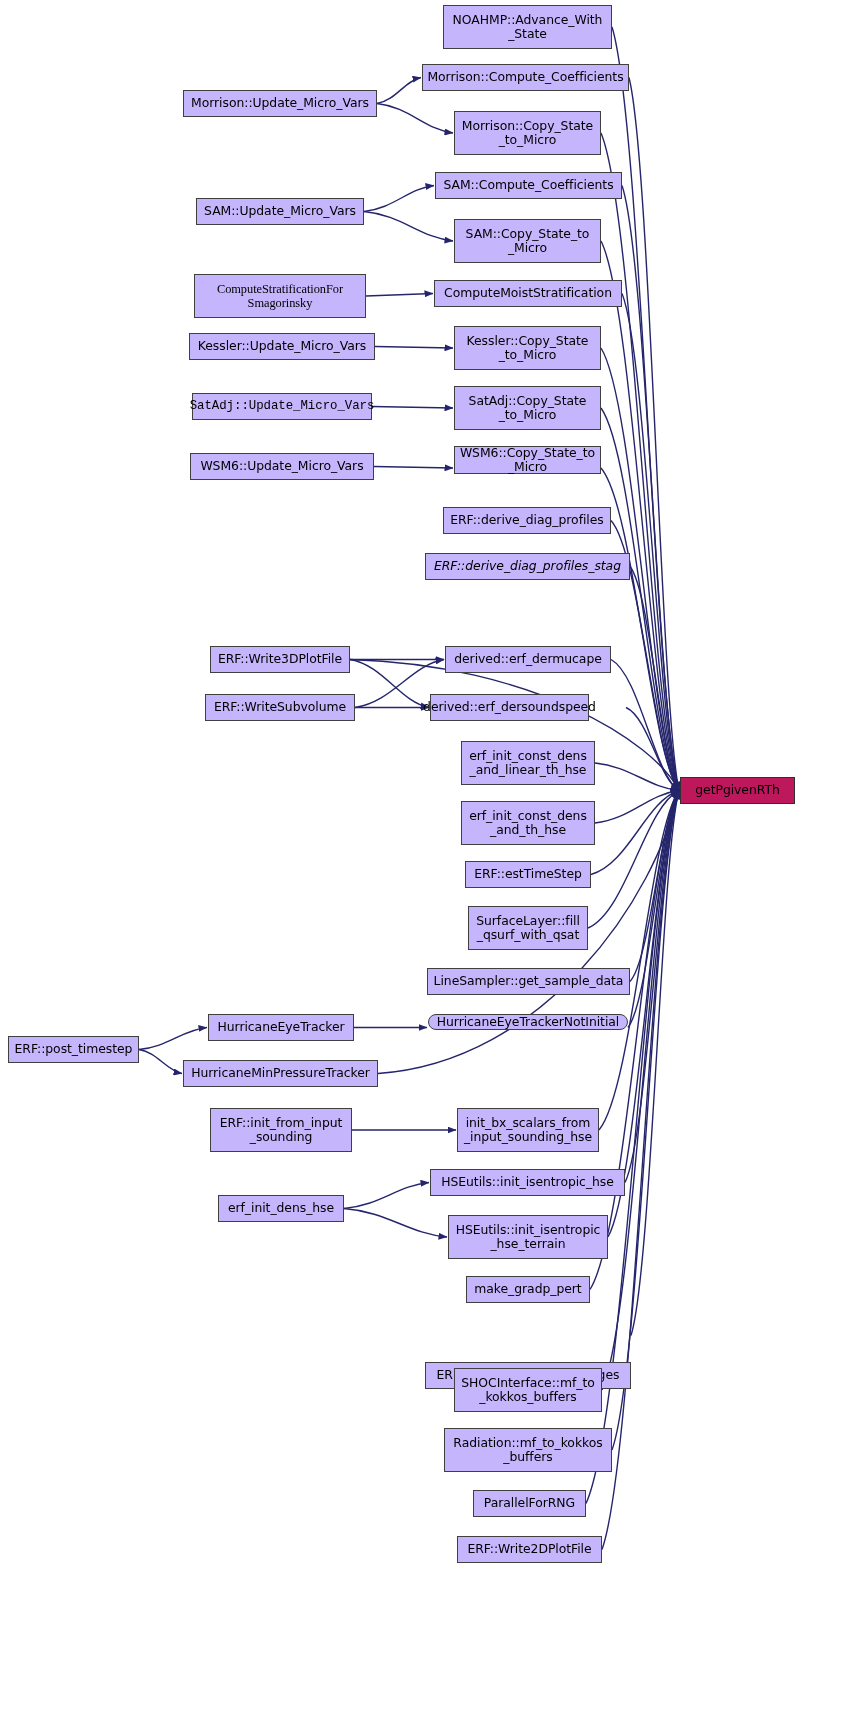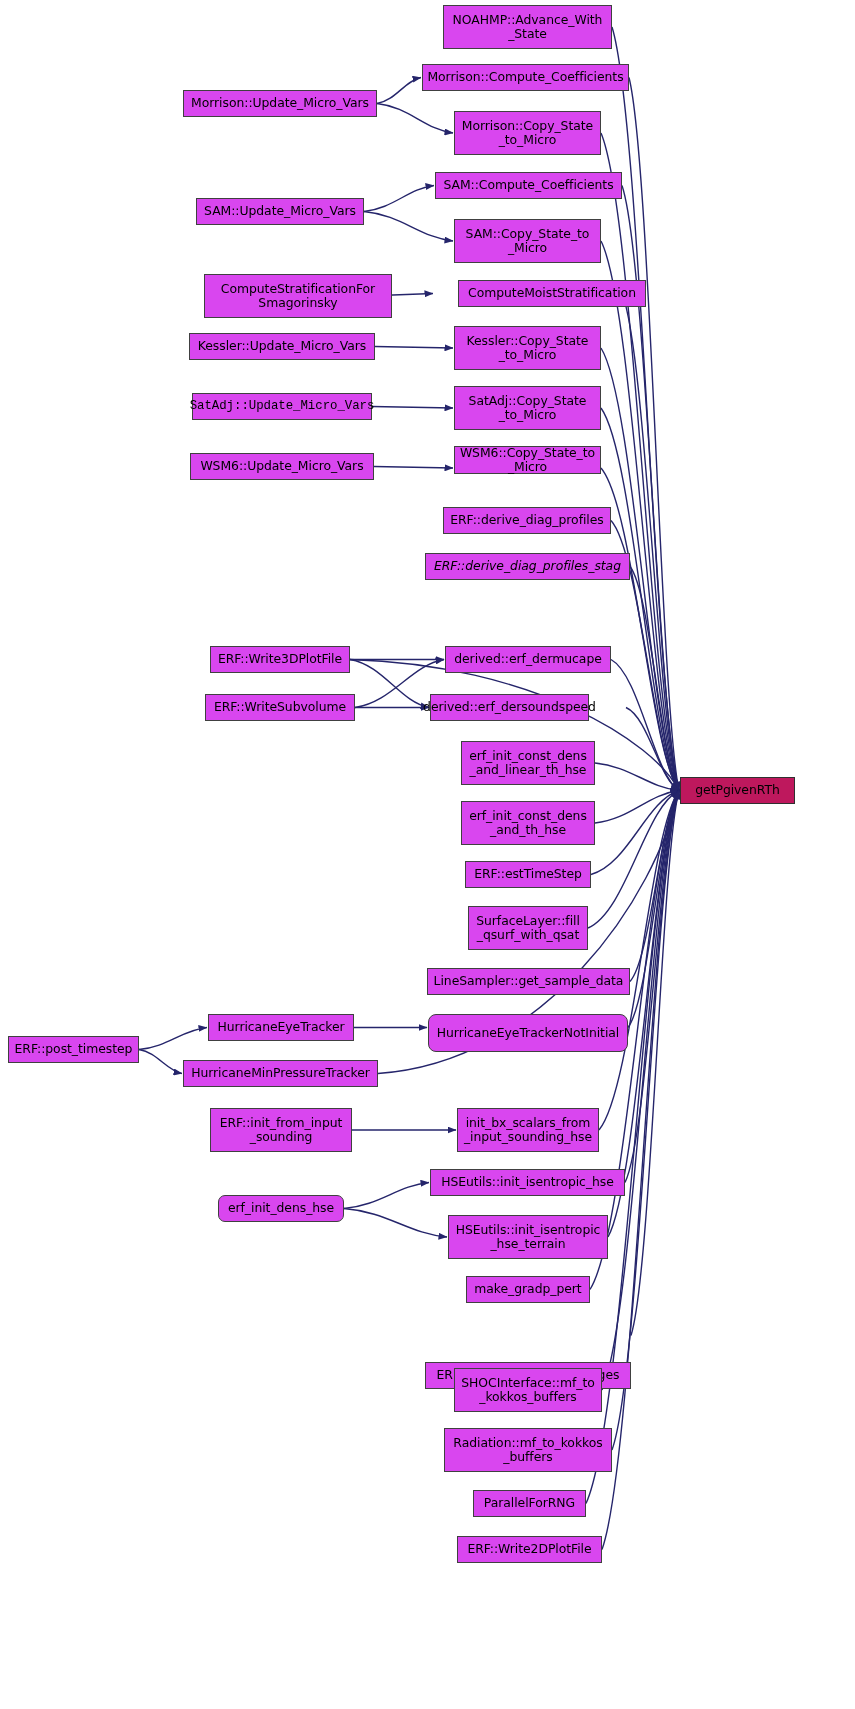--- a/index.html
+++ b/index.html
@@ -22,21 +22,21 @@
     left: 0;
     top: 0;
     width: 855px;
     height: 1709px;
     pointer-events: none;
   }
   .node {
     position: absolute;
     box-sizing: border-box;
     border: 1px solid #404040;
-    background: #d946ef;
+    background: #c4b5fd;
     color: #000000;
     display: flex;
     align-items: center;
     justify-content: center;
     text-align: center;
     font-size: 12.4px;
     line-height: 14.5px;
     letter-spacing: -0.05px;
     white-space: pre-line;
     padding: 0 3px;
@@ -112,23 +112,23 @@
       <div class="node" style="left: 443px; top: 5px; width: 169px; height: 44px;">NOAHMP::Advance_With
 _State</div>
       <div class="node" style="left: 183px; top: 90px; width: 194px; height: 27px;">Morrison::Update_Micro_Vars</div>
       <div class="node" style="left: 422px; top: 64px; width: 207px; height: 27px;">Morrison::Compute_Coefficients</div>
       <div class="node" style="left: 454px; top: 111px; width: 147px; height: 44px;">Morrison::Copy_State
 _to_Micro</div>
       <div class="node" style="left: 196px; top: 198px; width: 168px; height: 27px;">SAM::Update_Micro_Vars</div>
       <div class="node" style="left: 435px; top: 172px; width: 187px; height: 27px;">SAM::Compute_Coefficients</div>
       <div class="node" style="left: 454px; top: 219px; width: 147px; height: 44px;">SAM::Copy_State_to
 _Micro</div>
-      <div class="node" style="left: 204px; top: 274px; width: 188px; height: 44px;">ComputeStratificationFor
+      <div class="node" style="left: 194px; top: 274px; width: 172px; height: 44px; font-family: Liberation Serif, serif;">ComputeStratificationFor
 Smagorinsky</div>
-      <div class="node" style="left: 458px; top: 280px; width: 188px; height: 27px;">ComputeMoistStratification</div>
+      <div class="node" style="left: 434px; top: 280px; width: 188px; height: 27px;">ComputeMoistStratification</div>
       <div class="node" style="left: 189px; top: 333px; width: 186px; height: 27px;">Kessler::Update_Micro_Vars</div>
       <div class="node" style="left: 454px; top: 326px; width: 147px; height: 44px;">Kessler::Copy_State
 _to_Micro</div>
       <div class="node" style="left: 192px; top: 393px; width: 180px; height: 27px; font-family: Liberation Mono, monospace;">SatAdj::Update_Micro_Vars</div>
       <div class="node" style="left: 454px; top: 386px; width: 147px; height: 44px;">SatAdj::Copy_State
 _to_Micro</div>
       <div class="node" style="left: 190px; top: 453px; width: 184px; height: 27px;">WSM6::Update_Micro_Vars</div>
       <div class="node" style="left: 454px; top: 446px; width: 147px; height: 28px;">WSM6::Copy_State_to
 _Micro</div>
       <div class="node" style="left: 443px; top: 507px; width: 168px; height: 27px;">ERF::derive_diag_profiles</div>
@@ -140,28 +140,28 @@
       <div class="node" style="left: 461px; top: 741px; width: 134px; height: 44px;">erf_init_const_dens
 _and_linear_th_hse</div>
       <div class="node" style="left: 461px; top: 801px; width: 134px; height: 44px;">erf_init_const_dens
 _and_th_hse</div>
       <div class="node" style="left: 465px; top: 861px; width: 126px; height: 27px;">ERF::estTimeStep</div>
       <div class="node" style="left: 468px; top: 906px; width: 120px; height: 44px;">SurfaceLayer::fill
 _qsurf_with_qsat</div>
       <div class="node" style="left: 427px; top: 968px; width: 203px; height: 27px;">LineSampler::get_sample_data</div>
       <div class="node" style="left: 8px; top: 1036px; width: 131px; height: 27px;">ERF::post_timestep</div>
       <div class="node" style="left: 208px; top: 1014px; width: 146px; height: 27px;">HurricaneEyeTracker</div>
-      <div class="node" style="left: 428px; top: 1014px; width: 200px; height: 38px; border-radius: 8px;">HurricaneEyeTrackerNotInitial</div>
+      <div class="node" style="left: 428px; top: 1014px; width: 200px; height: 16px; border-radius: 8px;">HurricaneEyeTrackerNotInitial</div>
       <div class="node" style="left: 183px; top: 1060px; width: 195px; height: 27px;">HurricaneMinPressureTracker</div>
       <div class="node" style="left: 210px; top: 1108px; width: 142px; height: 44px;">ERF::init_from_input
 _sounding</div>
       <div class="node" style="left: 457px; top: 1108px; width: 142px; height: 44px;">init_bx_scalars_from
 _input_sounding_hse</div>
       <div class="node" style="left: 430px; top: 1169px; width: 195px; height: 27px;">HSEutils::init_isentropic_hse</div>
-      <div class="node" style="left: 218px; top: 1195px; width: 126px; height: 27px; border-radius: 7px;">erf_init_dens_hse</div>
+      <div class="node" style="left: 218px; top: 1195px; width: 126px; height: 27px;">erf_init_dens_hse</div>
       <div class="node" style="left: 448px; top: 1215px; width: 160px; height: 44px;">HSEutils::init_isentropic
 _hse_terrain</div>
       <div class="node" style="left: 466px; top: 1276px; width: 124px; height: 27px;">make_gradp_pert</div>
       <div class="node" style="left: 425px; top: 1322px; width: 206px; height: 27px; margin-top: 40px;">ERF::MakeHorizontalAverages</div>
       <div class="node" style="left: 454px; top: 1368px; width: 148px; height: 44px;">SHOCInterface::mf_to
 _kokkos_buffers</div>
       <div class="node" style="left: 444px; top: 1428px; width: 168px; height: 44px;">Radiation::mf_to_kokkos
 _buffers</div>
       <div class="node" style="left: 473px; top: 1490px; width: 113px; height: 27px;">ParallelForRNG</div>
       <div class="node" style="left: 457px; top: 1536px; width: 145px; height: 27px; text-align: right;">ERF::Write2DPlotFile</div>

